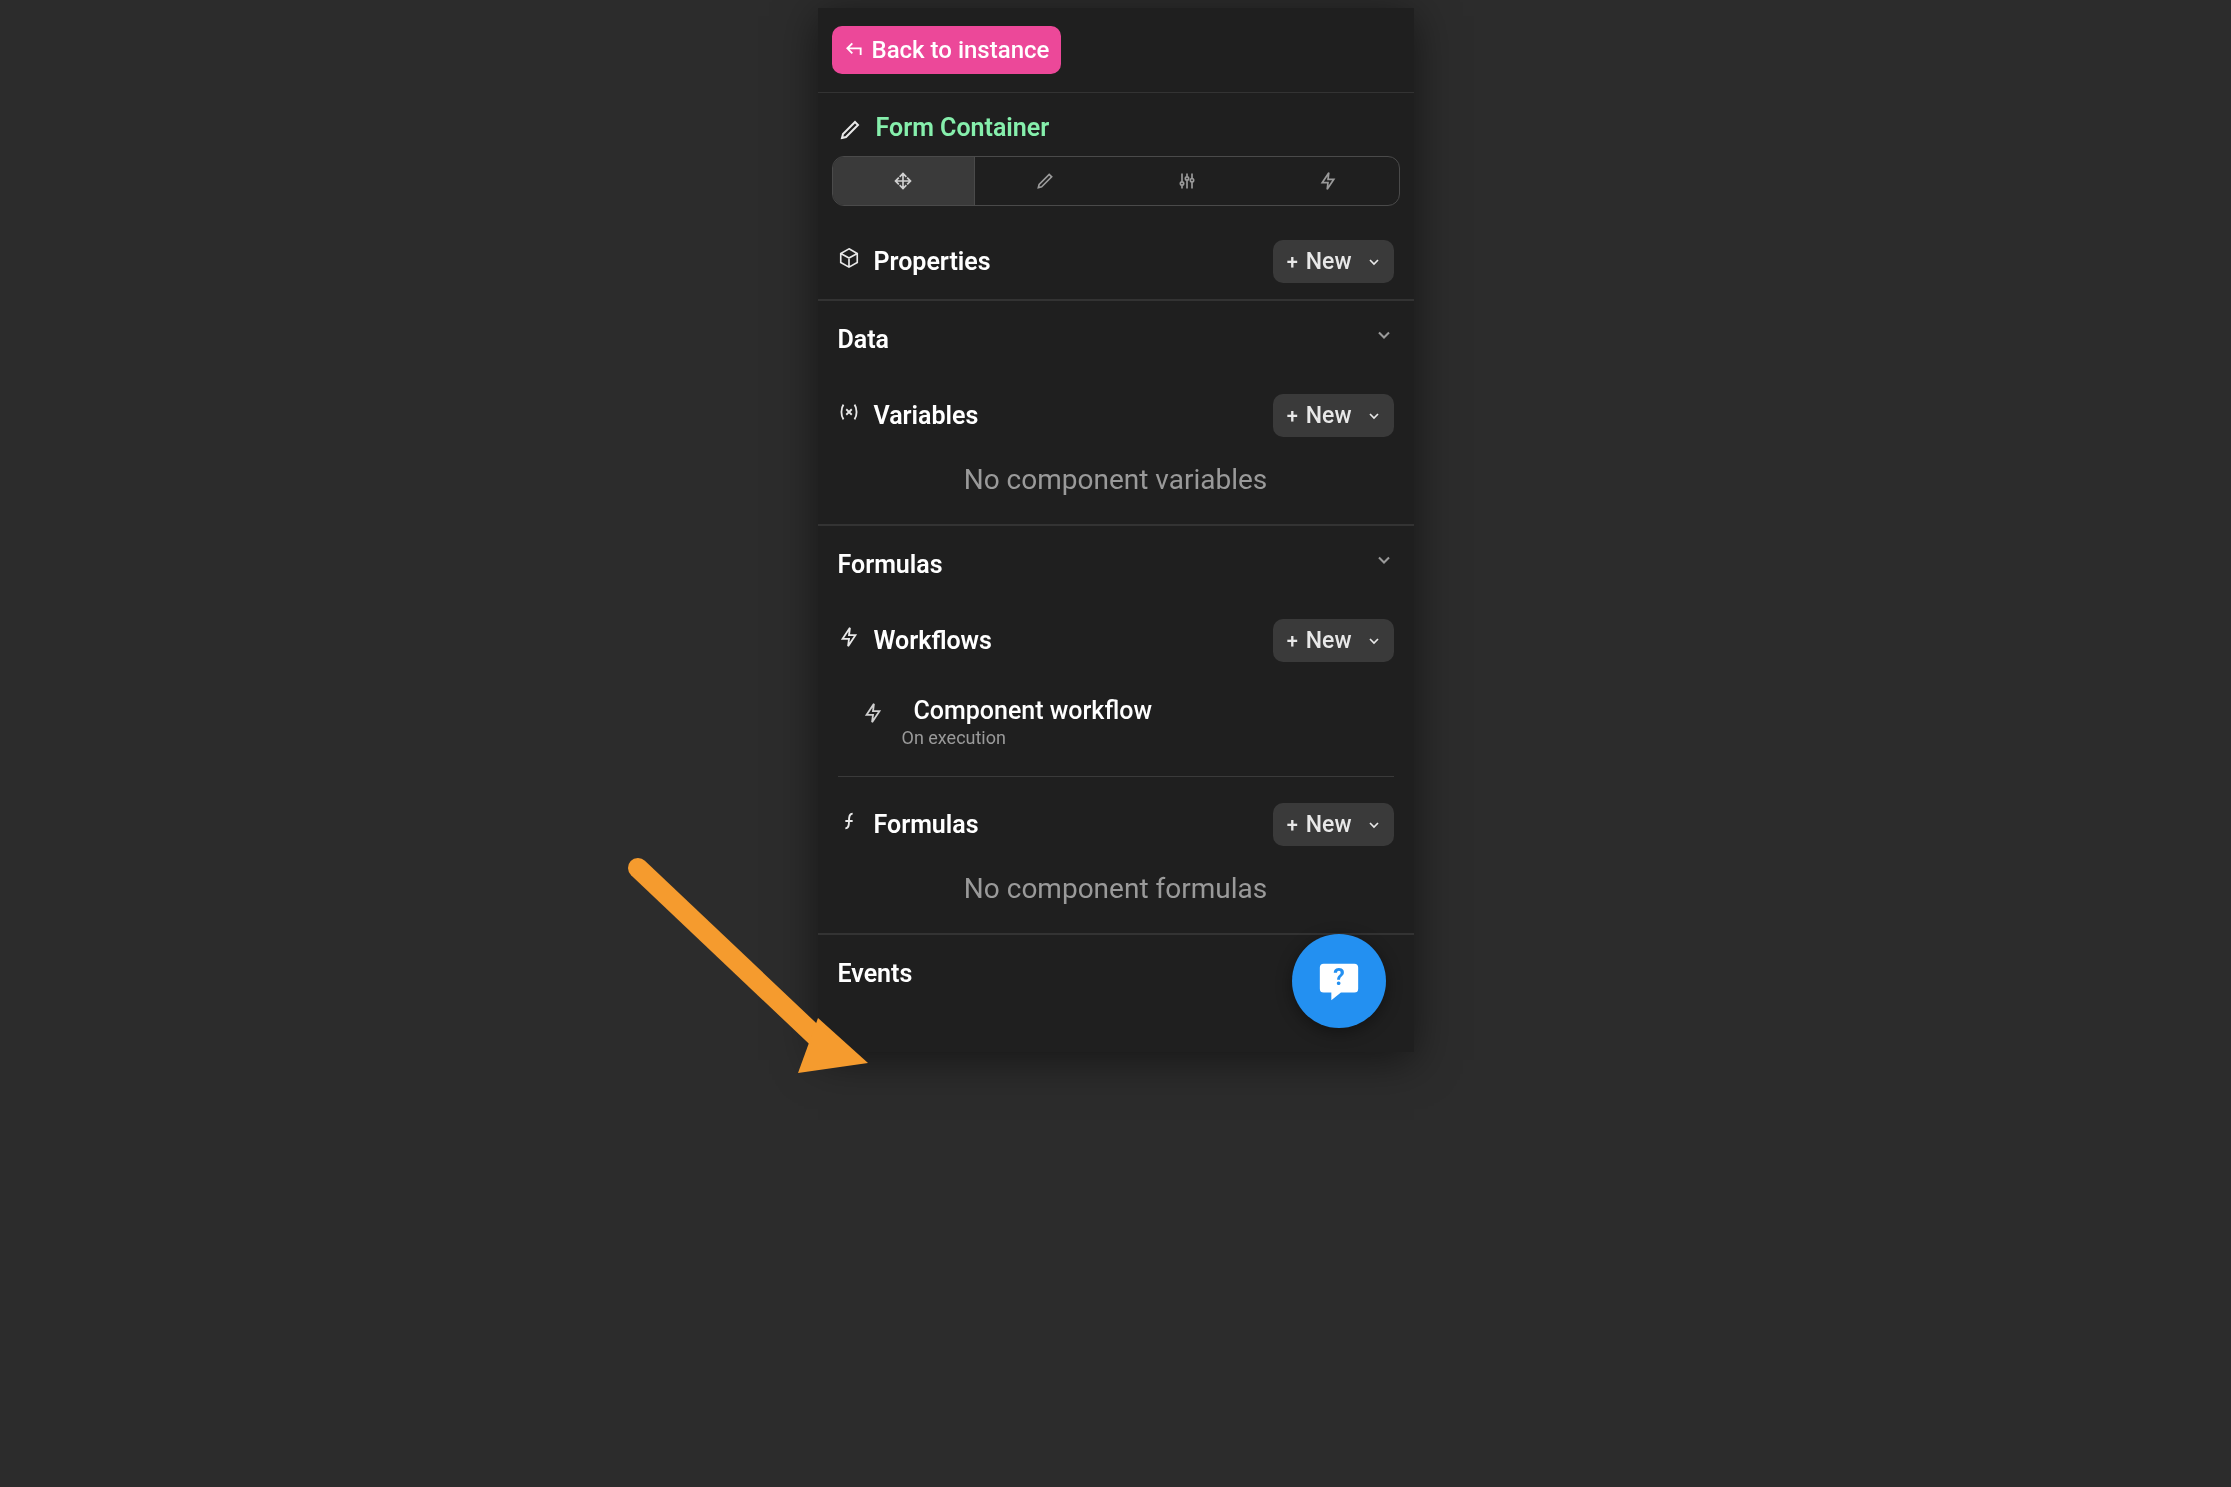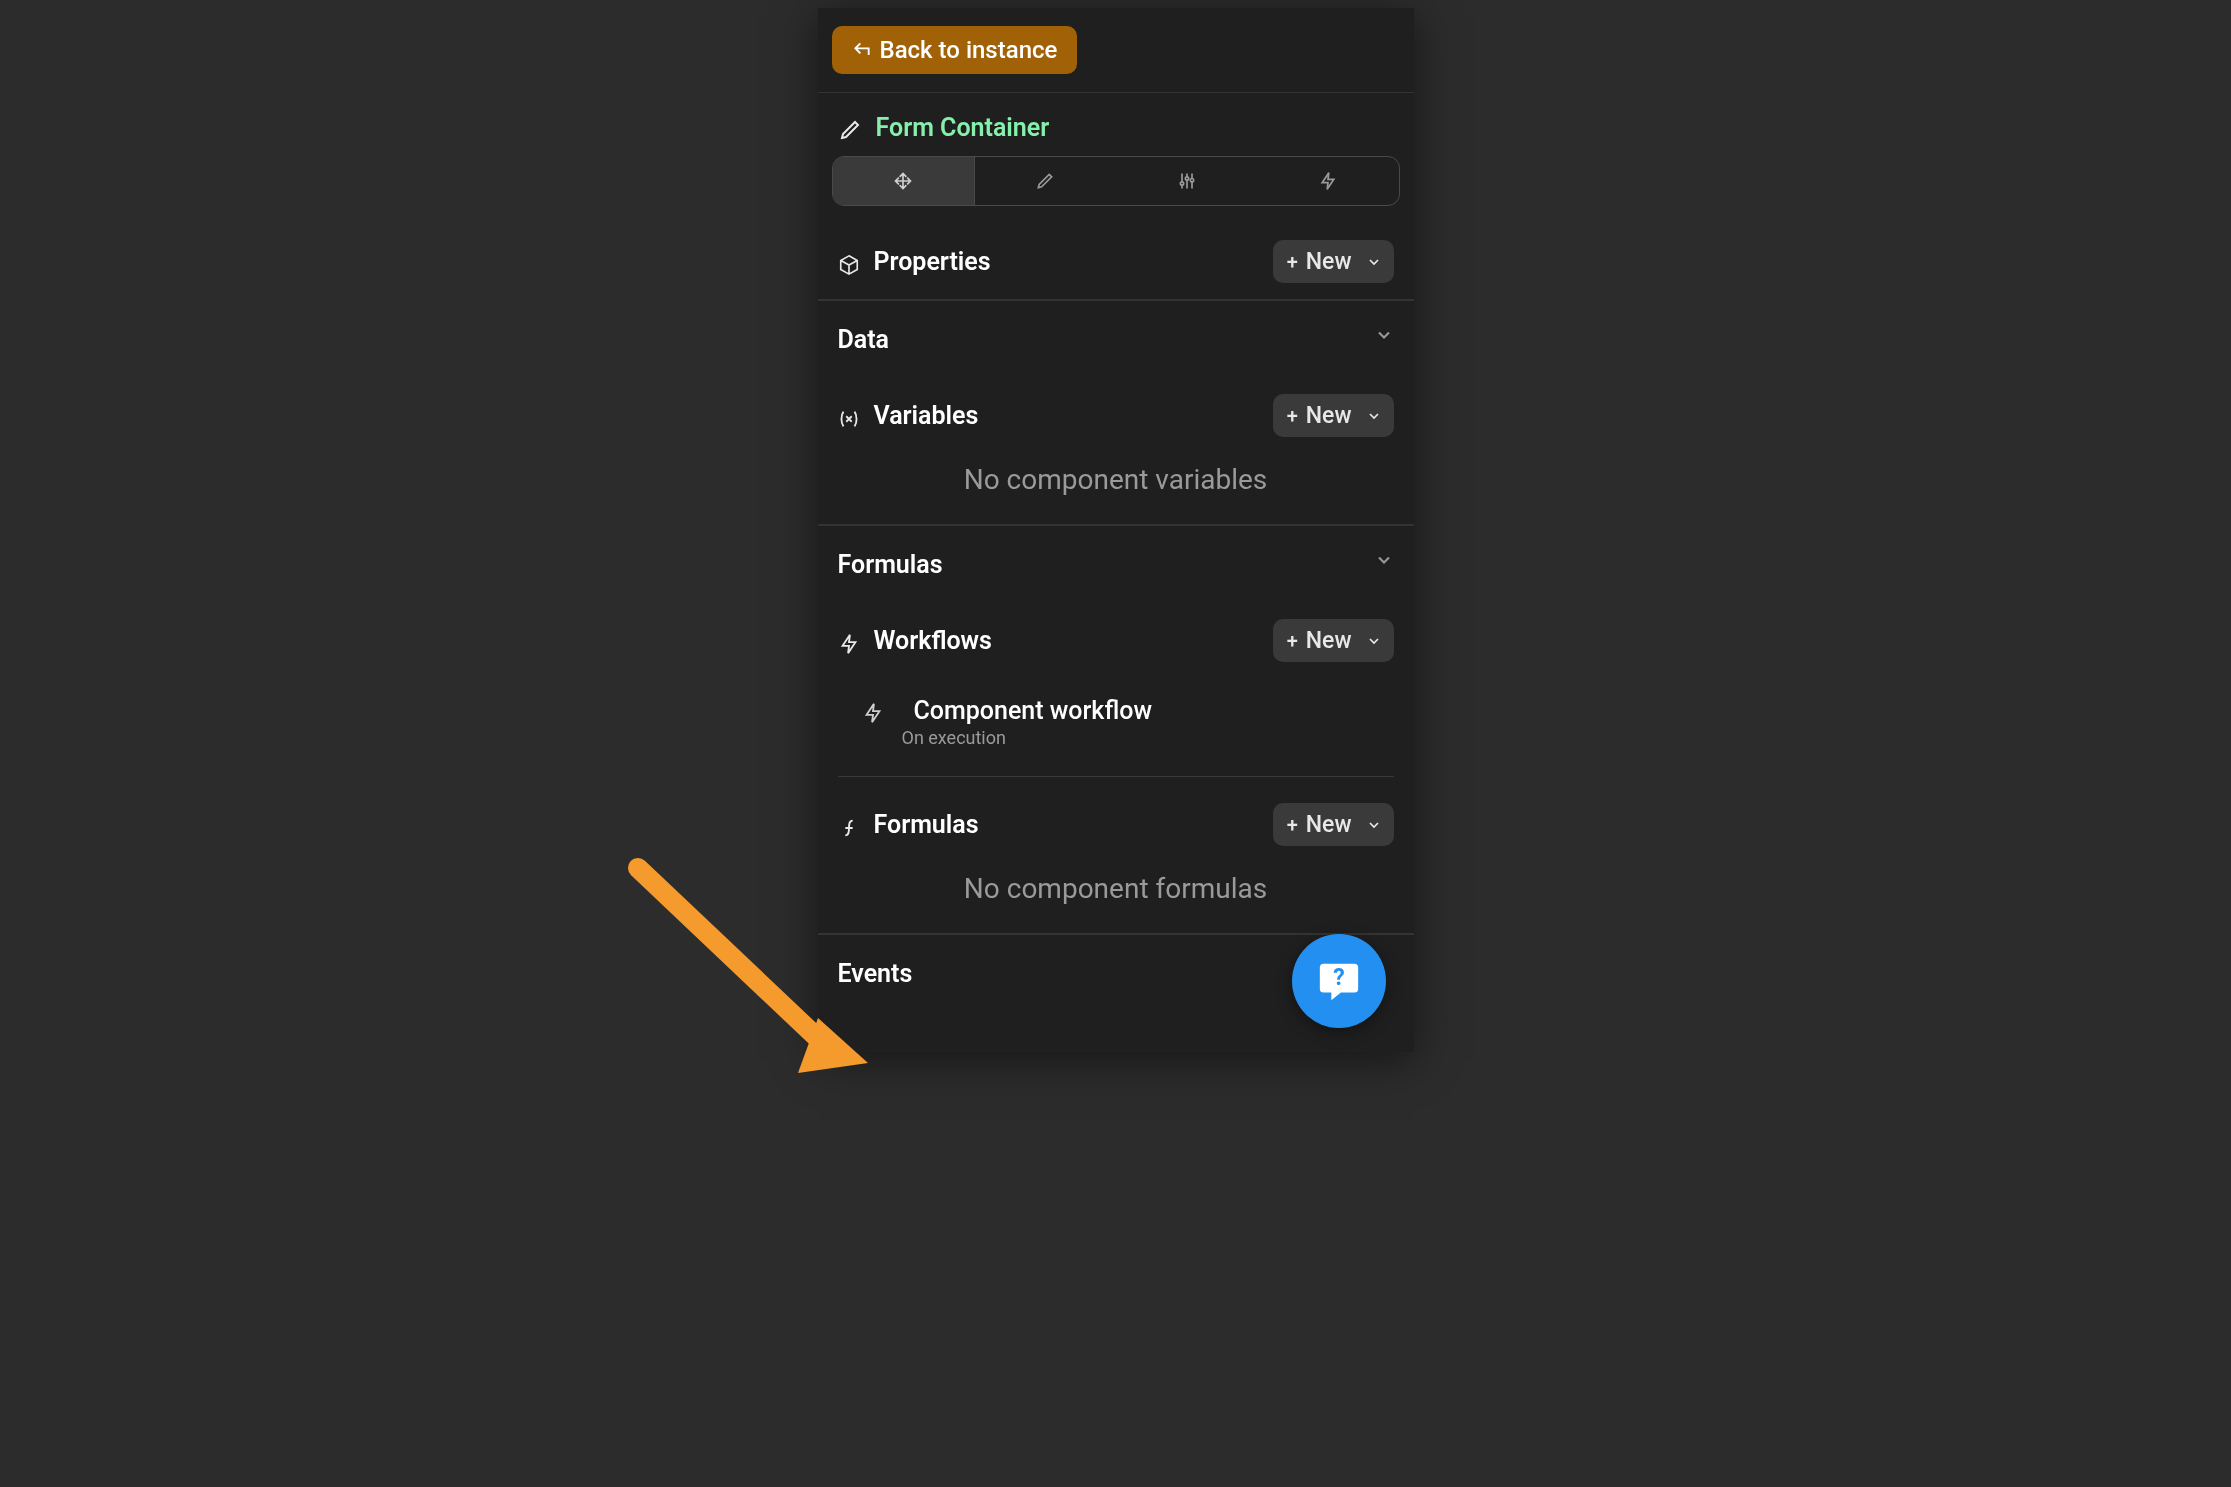--- a/index.html
+++ b/index.html
@@ -18,25 +18,25 @@
     background: #1f1f1f;
     border-radius: 0;
     margin-top: 8px;
     box-shadow: 0 8px 40px rgba(0,0,0,0.5);
     position: relative;
   }
   .back-btn {
     display: inline-flex;
     align-items: center;
     gap: 8px;
-    background: #a16207;
+    background: #ec4899;
     color: #fff;
     font-size: 24px;
     font-weight: 500;
-    padding: 10px 20px;
+    padding: 10px 12px;
     border-radius: 10px;
     margin: 18px 0 18px 14px;
     cursor: pointer;
   }
   .back-btn svg { width: 20px; height: 20px; }
   .sep { border-top: 1px solid #333; }
   .comp-header {
     display: flex;
     align-items: flex-end;
     gap: 14px;
@@ -69,21 +69,21 @@
   }
   .tab-item svg { width: 20px; height: 20px; }
   .section-row {
     display: flex;
     align-items: center;
     justify-content: space-between;
     padding: 16px 20px;
   }
   .section-left {
     display: flex;
-    align-items: flex-end;
+    align-items: flex-start;
     gap: 14px;
     font-size: 25px;
     font-weight: 600;
     color: #fff;
   }
   .section-left svg { width: 22px; height: 22px; }
   .new-btn {
     display: inline-flex;
     align-items: center;
     gap: 8px;

